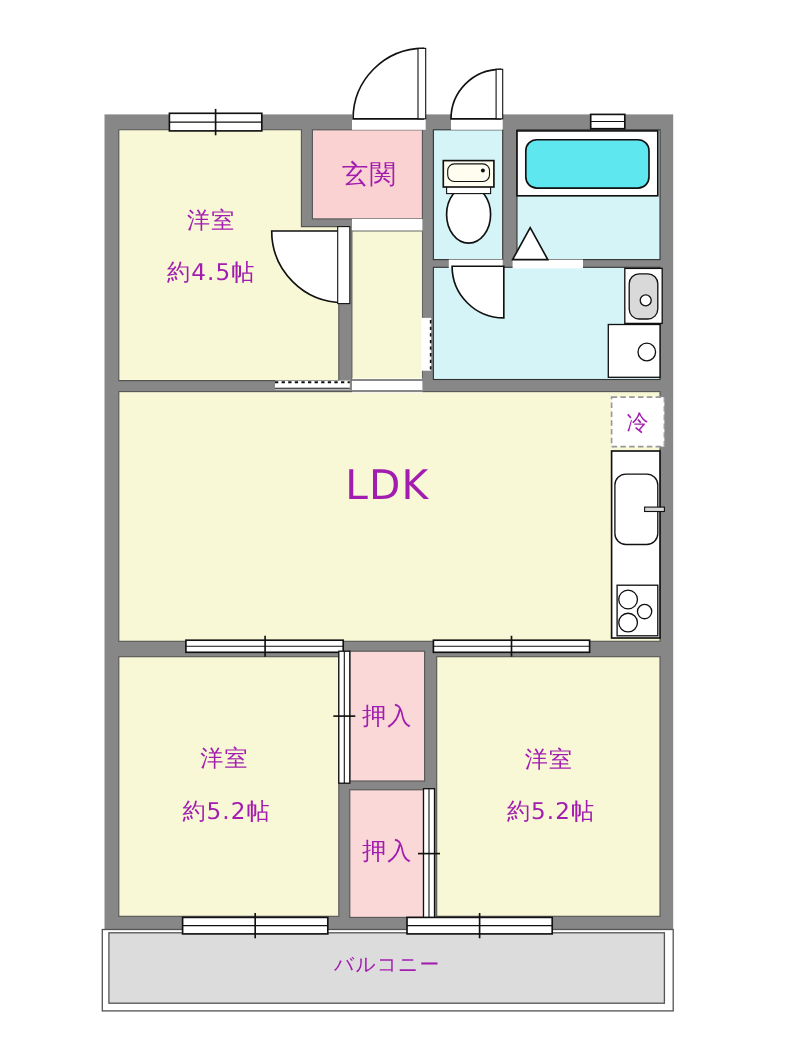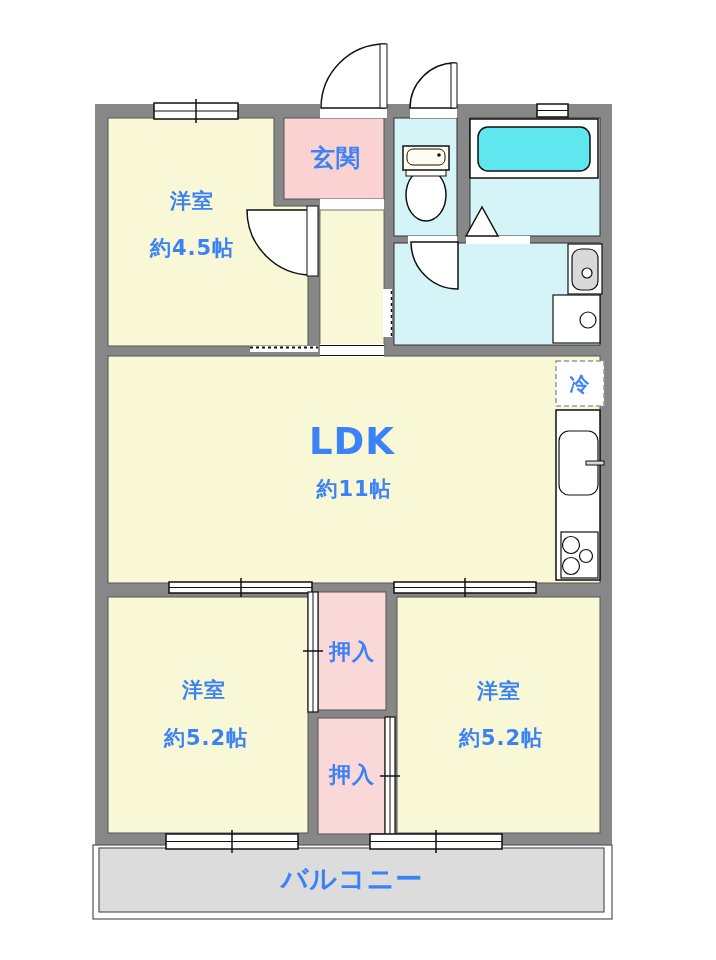--- a/index.html
+++ b/index.html
@@ -1,22 +1,22 @@
 <!DOCTYPE html>
 <html><head>
 <meta charset="utf-8">
 <style>
   html,body{margin:0;padding:0;background:#ffffff;}
   #stage{position:relative;width:716px;height:960px;background:#ffffff;overflow:hidden;
          font-family:"DejaVu Sans",sans-serif;}
   #plan-svg{position:absolute;left:0;top:0;}
-  .label{position:absolute;transform:translate(-50%,-50%);font-weight:bold;color:#3b82f6;
+  .label{position:absolute;transform:translate(-50%,-50%);font-weight:normal;color:#a21caf;
          white-space:nowrap;letter-spacing:1px;line-height:1;}
   .fs28{font-size:21px;} .fs31{font-size:37px;} .fs24{font-size:24px;}
-  .fs21{font-size:22px;} .fs27{font-size:27px;} .fs20{font-size:20px;}
+  .fs21{font-size:22px;} .fs27{font-size:18px;} .fs20{font-size:20px;}
 </style>
 </head>
 <body>
 
 <div id="stage">
 
 <svg id="plan-svg" width="716" height="960" viewBox="0 0 716 960">
 
   <rect x="95" y="104" width="517" height="741" fill="#878787"></rect>
 
@@ -163,21 +163,20 @@
     <rect x="370" y="834" width="132" height="15" fill="#ffffff" stroke-width="1.5"></rect>
     <line x1="370" y1="841.5" x2="502" y2="841.5" stroke-width="1"></line>
     <line x1="436" y1="830" x2="436" y2="853" stroke-width="1.5"></line>
   </g>
 </svg>
 
 <div class="label fs28" style="left:192px;top:201px;">洋室</div>
 <div class="label fs28" style="left:192px;top:248px;">約4.5帖</div>
 <div class="label fs24" style="left:336px;top:158px;">玄関</div>
 <div class="label fs31" style="left:352px;top:441px;">LDK</div>
-<div class="label fs28" style="left:354px;top:489px;">約11帖</div>
 <div class="label fs20" style="left:580px;top:384px;">冷</div>
 <div class="label fs28" style="left:204px;top:690px;">洋室</div>
 <div class="label fs28" style="left:206px;top:738px;">約5.2帖</div>
 <div class="label fs28" style="left:499px;top:691px;">洋室</div>
 <div class="label fs28" style="left:501px;top:738px;">約5.2帖</div>
 <div class="label fs21" style="left:352px;top:652px;">押入</div>
 <div class="label fs21" style="left:352px;top:775px;">押入</div>
 <div class="label fs27" style="left:352px;top:878px;">バルコニー</div>
 
 </div>

